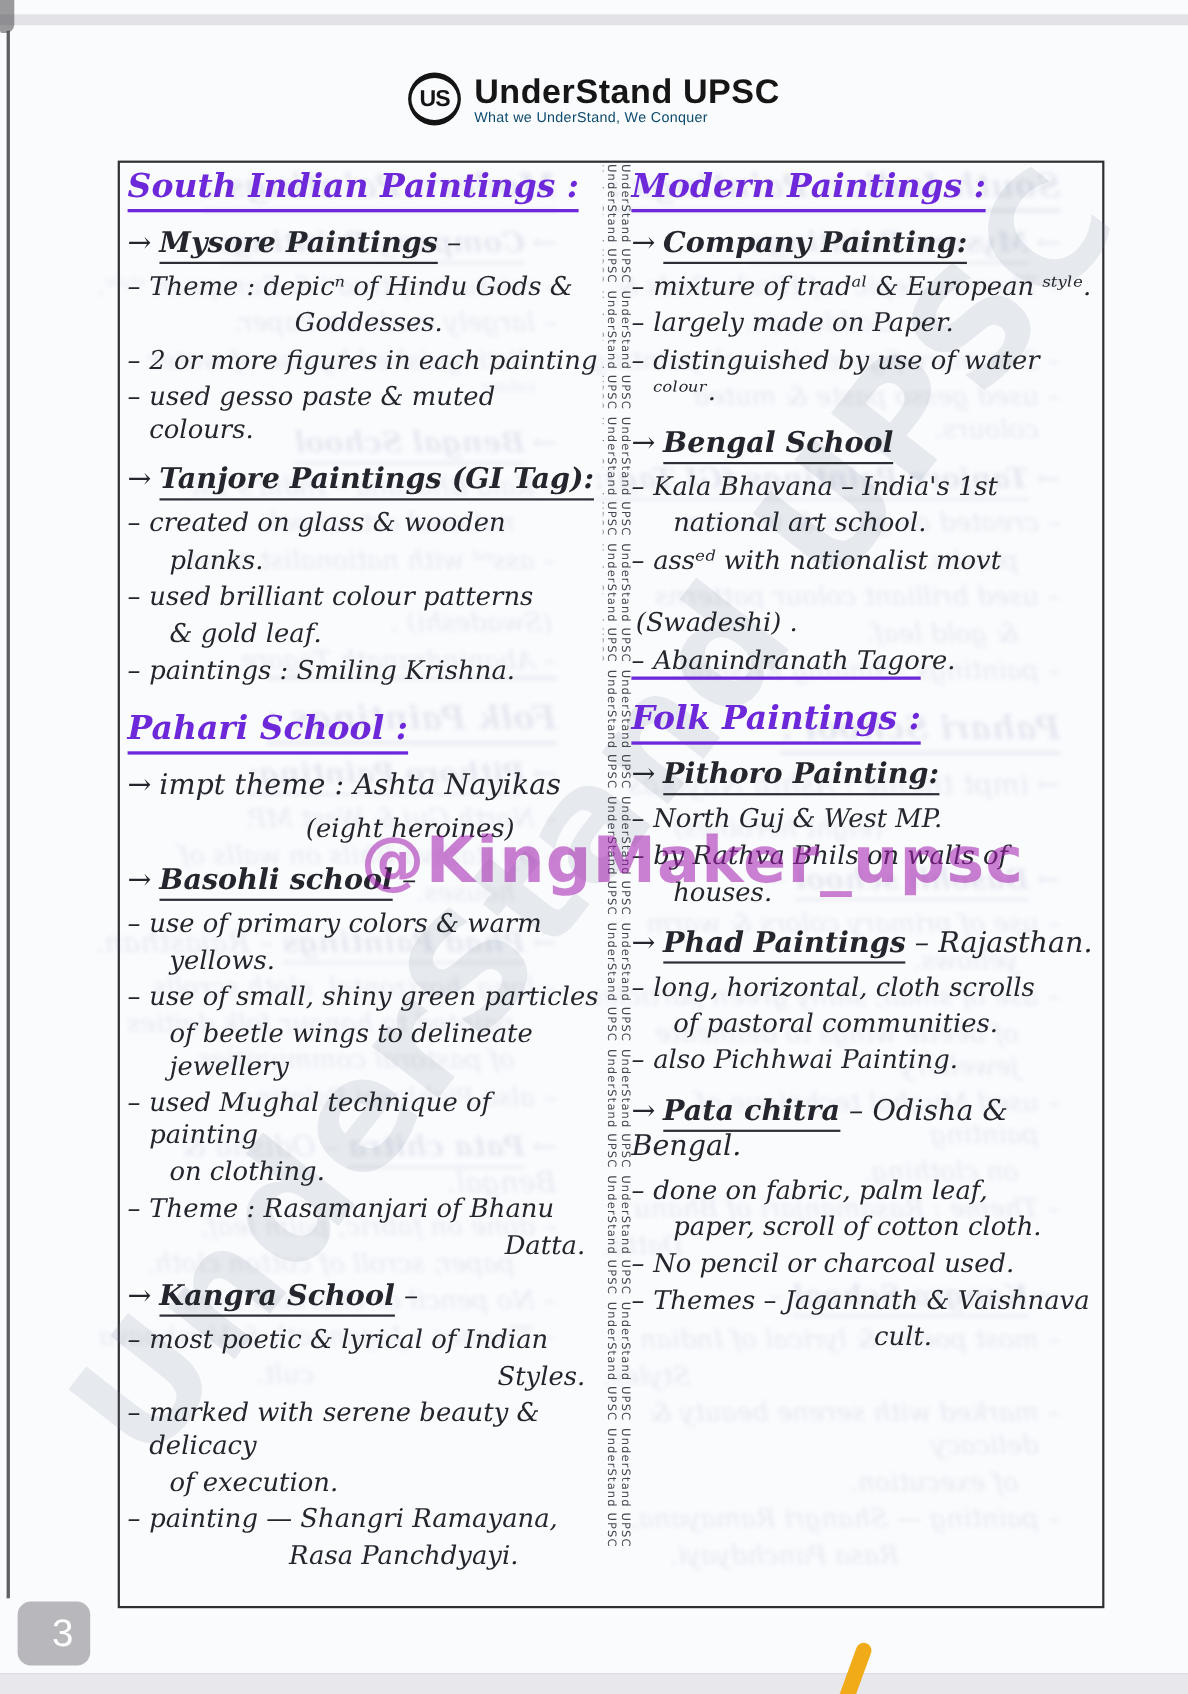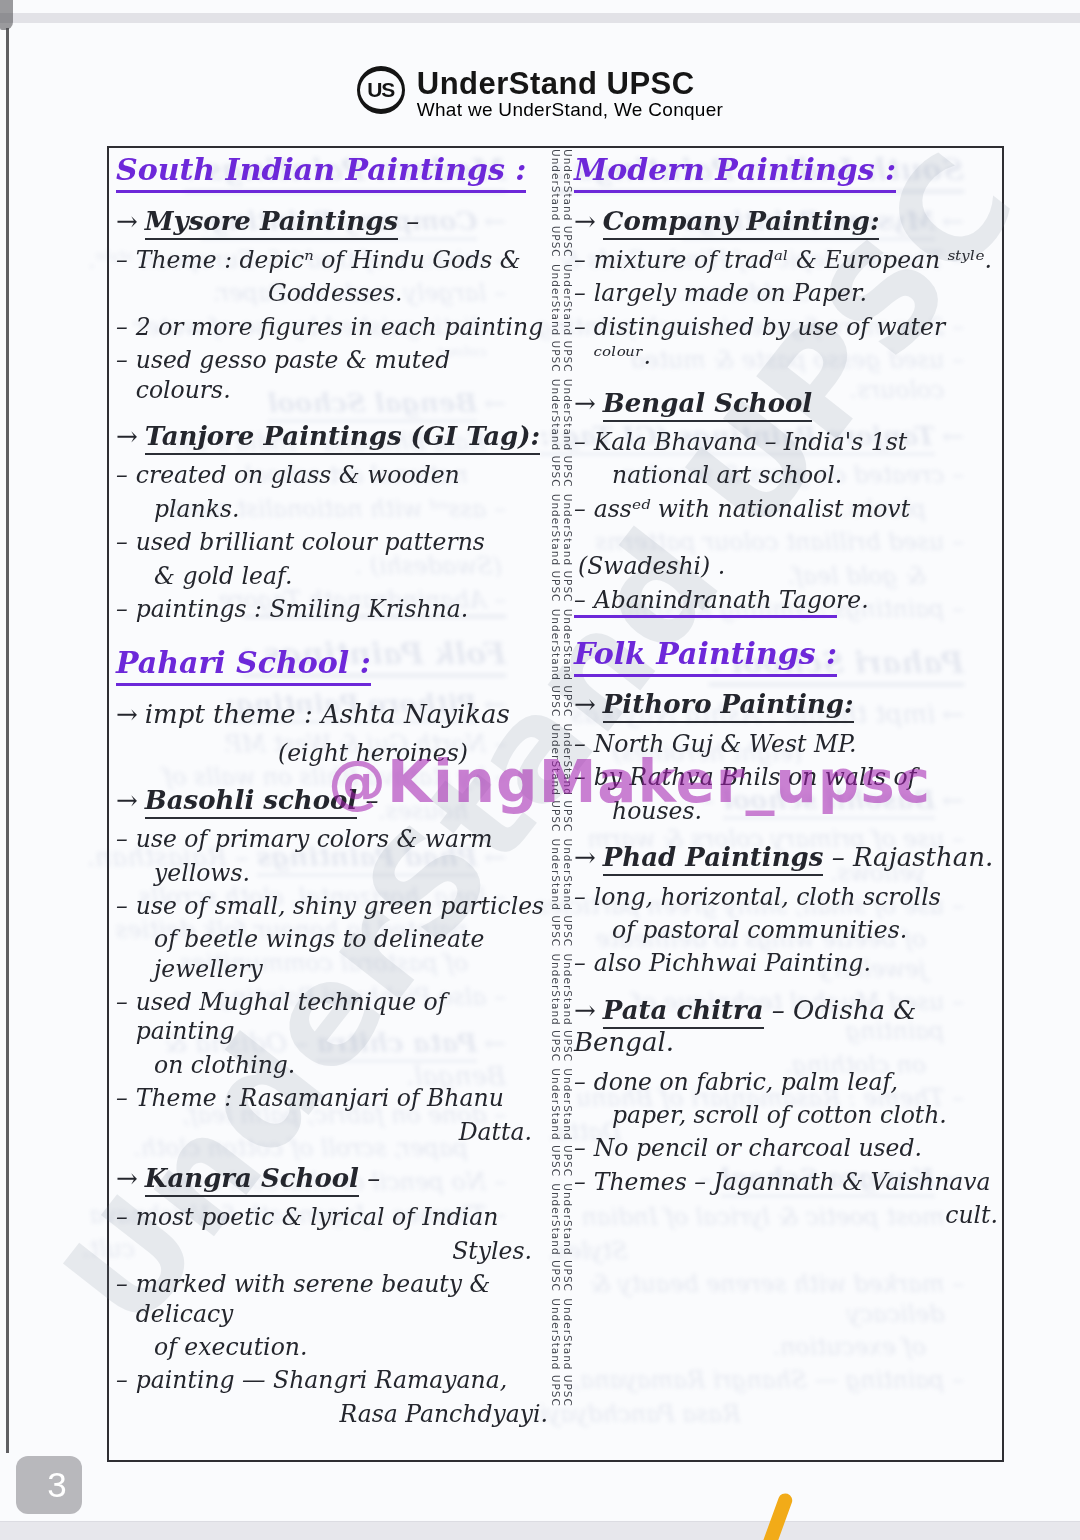--- a/index.html
+++ b/index.html
@@ -14,21 +14,21 @@
   .left-edge{position:absolute;left:6px;top:28px;width:3px;height:1425px;background:#2b2b2e;opacity:.75;}
   .corner-smudge{position:absolute;left:0;top:0;width:13px;height:30px;background:#4a4a4e;opacity:.55;border-radius:0 0 8px 2px;}
 
   
   header{position:absolute;top:66px;left:0;right:0;display:flex;justify-content:center;gap:12px;z-index:6;}
   .logo{width:48px;height:48px;border:3.5px solid #141414;border-radius:50%;display:flex;align-items:center;justify-content:center;
         font-weight:bold;font-size:21px;color:#141414;letter-spacing:-1px;box-sizing:border-box;
         border-top-width:5px;border-bottom-width:5px;}
   .brand-text{display:flex;flex-direction:column;}
   .brand-name{font-size:31px;font-weight:bold;color:#161616;letter-spacing:.5px;}
-  .brand-tagline{font-size:19px;color:#000000;margin-top:-3px;letter-spacing:.3px;}
+  .brand-tagline{font-size:13px;color:#0c4a6e;margin-top:-3px;letter-spacing:.3px;}
 
   
   .note-box{position:absolute;left:107px;top:146px;width:897px;height:1316px;border:2px solid #2e2e33;box-sizing:border-box;z-index:1;background:transparent;}
 
   
   .wm-diagonal{position:absolute;left:50%;top:740px;transform:translate(-50%,-50%) rotate(-52deg);
     font-family:"DejaVu Sans",sans-serif;font-weight:bold;font-size:140px;letter-spacing:2px;
     color:rgba(124,131,145,.15);white-space:nowrap;z-index:1;pointer-events:none;}
   .wm-strip{position:absolute;left:548px;top:149px;width:26px;height:1310px;writing-mode:vertical-rl;
     font-family:"DejaVu Sans",sans-serif;font-size:10.5px;letter-spacing:1px;color:#44474f;
@@ -55,21 +55,21 @@
   .topline .h1text{border-top:3px solid currentColor;padding-top:18px;}
   .h2,.a{font-size:26px;font-weight:bold;margin:15px 0 9px;}
   .a{font-weight:normal;}
   .t-underline{border-bottom:2.5px solid #2b2e35;padding-bottom:2px;}
   .arrow{margin-right:7px;font-style:normal;font-weight:normal;}
   .trail{font-weight:normal;}
   .c{margin-left:38px;}
   .c.hang{margin-left:152px;}
   .c.hang2{margin-left:162px;}
   .c.right{text-align:right;margin-right:16px;}
-  .c.center{text-align:right;margin-left:70px;}
+  .c.center{text-align:center;margin-left:70px;}
   .c.flush{margin-left:4px;margin-top:28px;}
 
   
   .page-badge{position:absolute;left:16px;top:1456px;width:66px;height:58px;background:#b8b8bc;border-radius:12px;
     color:#ffffff;font-size:35px;display:flex;align-items:center;justify-content:center;padding-left:16px;box-sizing:border-box;z-index:6;}
 
   
   .pen-mark{position:absolute;left:770px;top:1492px;width:14px;height:62px;background:#f2ab18;border-radius:8px;
     transform:rotate(20deg);z-index:6;}
 </style>

